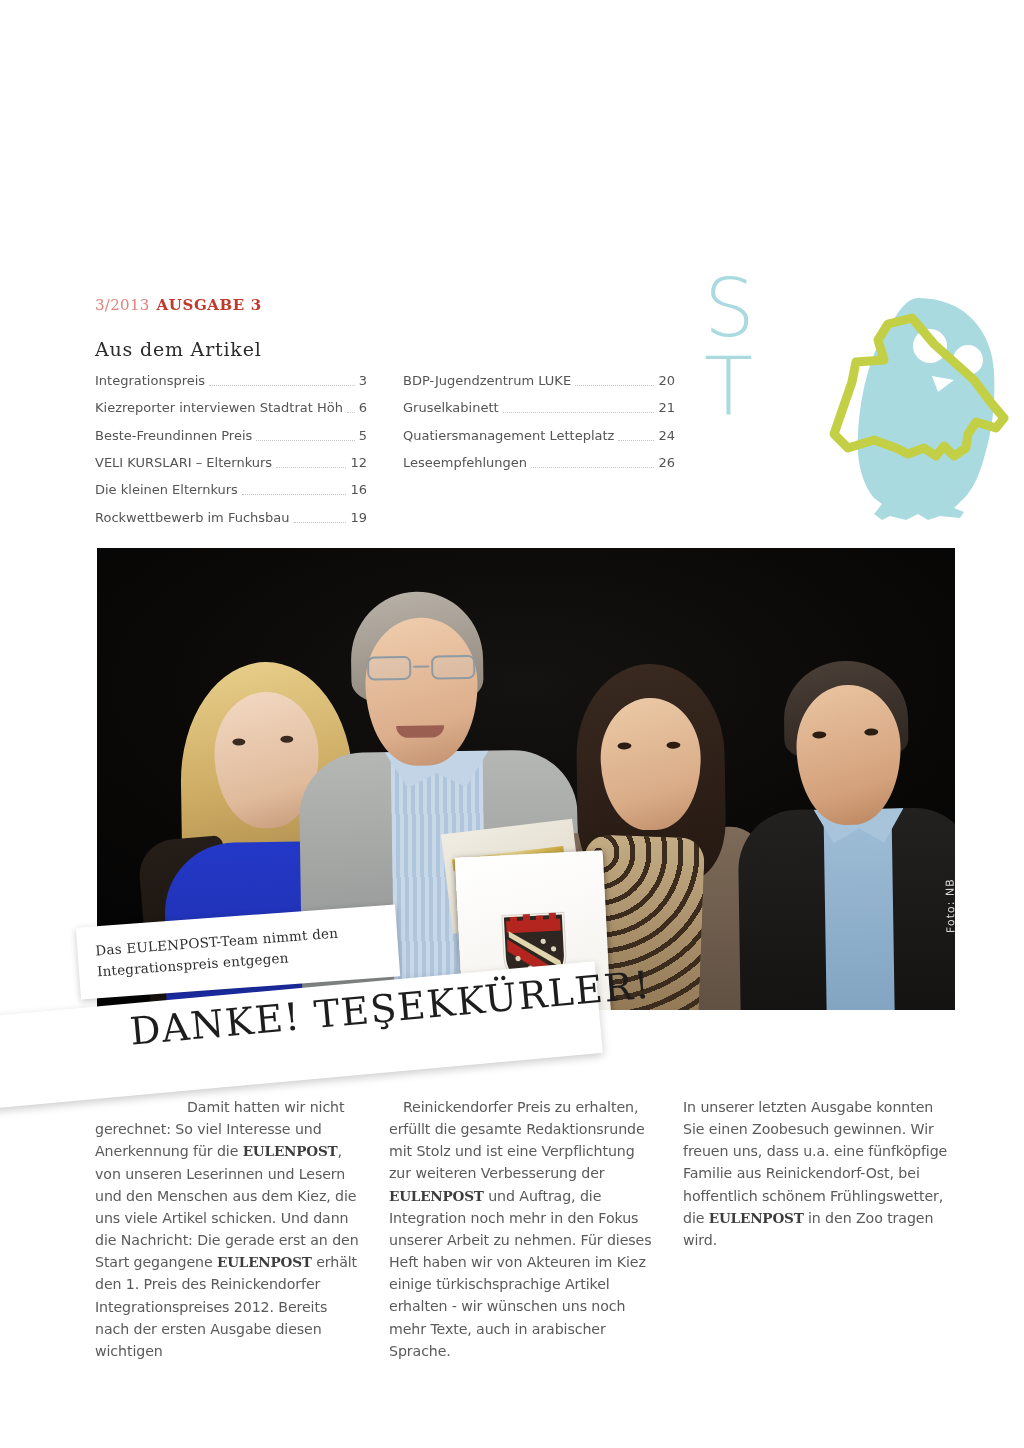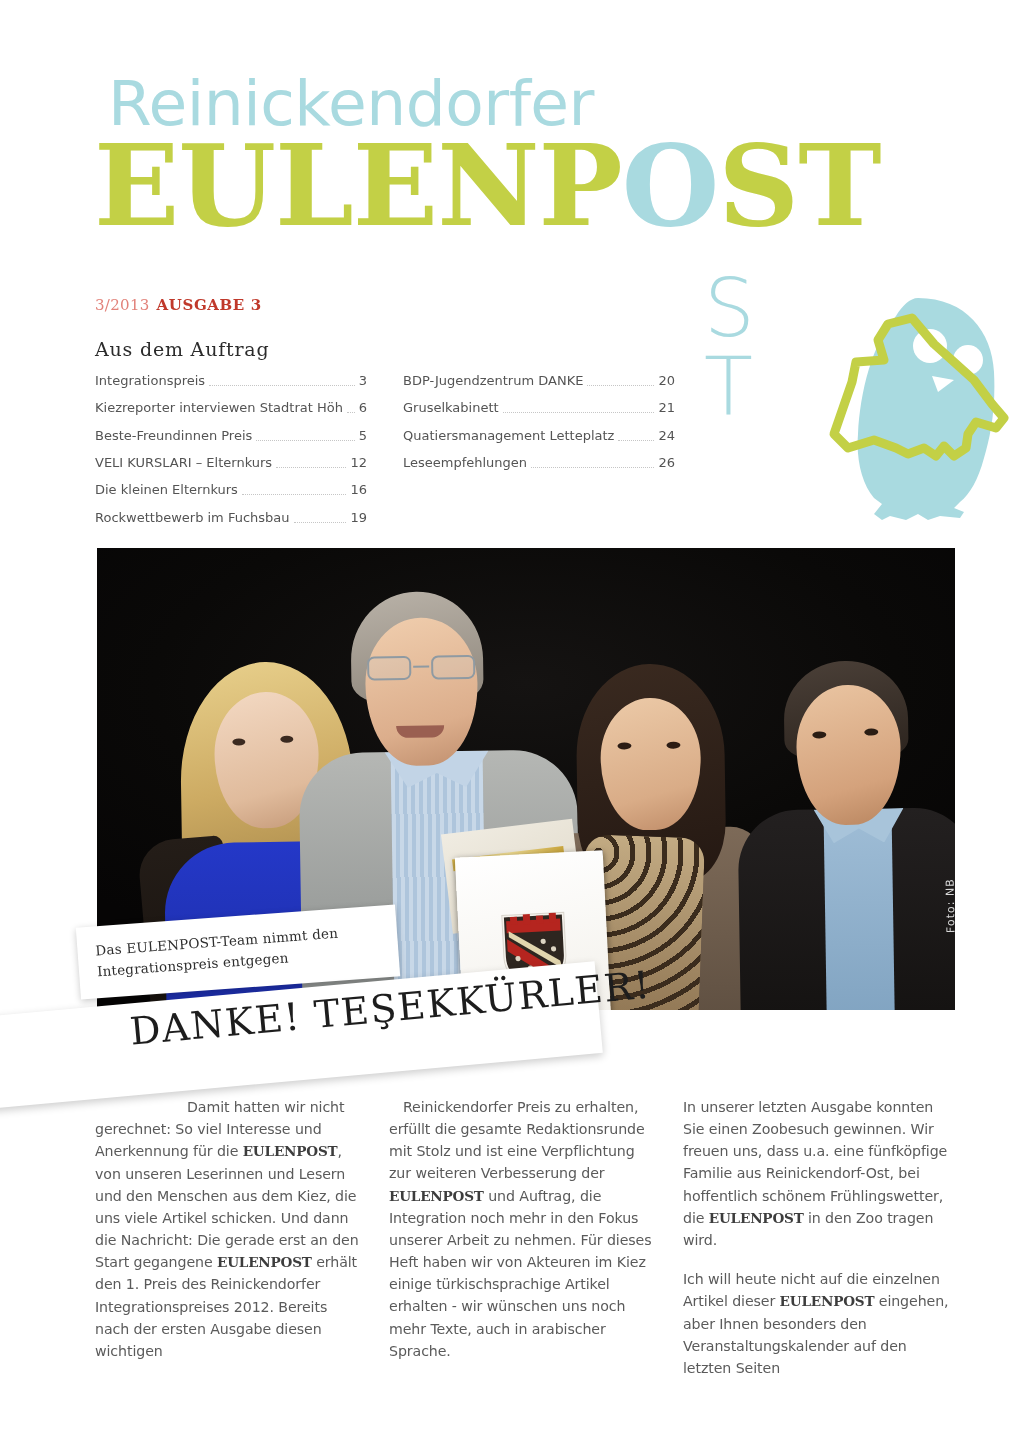--- a/index.html
+++ b/index.html
@@ -393,24 +393,20 @@
     font-size: 13.6px;
     color: #3d3d3d;
     letter-spacing: -0.2px;
   }
 </style>
 </head>
 <body>
 
 <div class="page">
 
-  <div class="masthead">
-    <div class="kicker">Reinickendorfer</div>
-    <div class="wordmark"><span>EULENP</span><span class="blue-o">O</span><span>ST</span></div>
-  </div>
 
   <div class="owl-logo">
     <div class="owl-st">S<br>T</div>
     <svg class="owl-svg" width="236" height="238" viewBox="0 0 236 238">
 
       <path d="M140 10 C188 10 214 44 216 84 C218 122 212 150 206 170
                C200 192 192 206 182 214 L176 220 L186 224 L182 230
                L162 228 L150 232 L140 226 L128 232 L112 228 L104 232
                L96 226 L104 216 L96 210 C84 196 78 172 80 146
                C82 104 94 56 118 28 C124 18 132 10 140 10 Z" fill="#a9dae0"></path>
@@ -425,21 +421,21 @@
                L146 160 L130 166 L118 160 L96 152 L70 160 L56 146
                L74 94 L78 74 L106 72 L100 52 Z" fill="none" stroke="#c3d046" stroke-width="9" stroke-linejoin="round" stroke-linecap="round"></path>
     </svg>
   </div>
 
   <div class="issue-line">
     <span class="issue-date">3/2013</span><span class="issue-name">AUSGABE 3</span>
   </div>
 
   <div class="toc">
-    <div class="toc-heading">Aus dem Auftrag</div>
+    <div class="toc-heading">Aus dem Artikel</div>
     <div class="toc-cols">
 
       <div class="toc-col">
         <div class="toc-row">
           <span class="toc-label">Integrationspreis</span>
           <span class="toc-dots"></span>
           <span class="toc-page">3</span>
         </div>
         <div class="toc-row">
           <span class="toc-label">Kiezreporter interviewen Stadtrat Höhne</span>
@@ -463,21 +459,21 @@
         </div>
         <div class="toc-row">
           <span class="toc-label">Rockwettbewerb im Fuchsbau</span>
           <span class="toc-dots"></span>
           <span class="toc-page">19</span>
         </div>
       </div>
 
       <div class="toc-col">
         <div class="toc-row">
-          <span class="toc-label">BDP-Jugendzentrum DANKE</span>
+          <span class="toc-label">BDP-Jugendzentrum LUKE</span>
           <span class="toc-dots"></span>
           <span class="toc-page">20</span>
         </div>
         <div class="toc-row">
           <span class="toc-label">Gruselkabinett</span>
           <span class="toc-dots"></span>
           <span class="toc-page">21</span>
         </div>
         <div class="toc-row">
           <span class="toc-label">Quatiersmanagement Letteplatz</span>
@@ -579,18 +575,17 @@
     <div class="bcol">
       <p class="indent"><span>Damit hatten wir nicht gerechnet: So viel Interesse und Anerkennung für die </span><span class="ep">EULENPOST</span><span>, von unseren Leserinnen und Lesern und den Menschen aus dem Kiez, die uns viele Artikel schicken. Und dann die Nachricht: Die gerade erst an den Start gegangene </span><span class="ep">EULENPOST</span><span> erhält den 1. Preis des Reinickendorfer Integrationspreises 2012. Bereits nach der ersten Ausgabe diesen wichtigen</span></p>
     </div>
 
     <div class="bcol">
       <p class="indent-sm"><span>Reinickendorfer Preis zu erhalten, erfüllt die gesamte Redaktionsrunde mit Stolz und ist eine Verpflichtung zur weiteren Verbesserung der </span><span class="ep">EULENPOST</span><span> und Auftrag, die Integration noch mehr  in den Fokus unserer Arbeit zu nehmen. Für dieses Heft haben wir von Akteuren im Kiez einige türkischsprachige Artikel erhalten - wir wünschen uns noch mehr Texte, auch in arabischer Sprache.</span></p>
     </div>
 
     <div class="bcol">
       <p><span>In unserer letzten Ausgabe konnten Sie einen Zoobesuch gewinnen. Wir freuen uns, dass u.a. eine fünfköpfige Familie aus Reinickendorf-Ost, bei hoffentlich schönem Frühlingswetter, die </span><span class="ep">EULENPOST</span><span> in den Zoo tragen wird.</span></p>
-      <p><span>Ich will heute nicht auf die einzelnen Artikel dieser </span><span class="ep">EULENPOST</span><span> eingehen, aber Ihnen besonders den Veranstaltungskalender auf den letzten Seiten</span></p>
     </div>
 
   </div>
 
 </div>
 
 </body></html>

